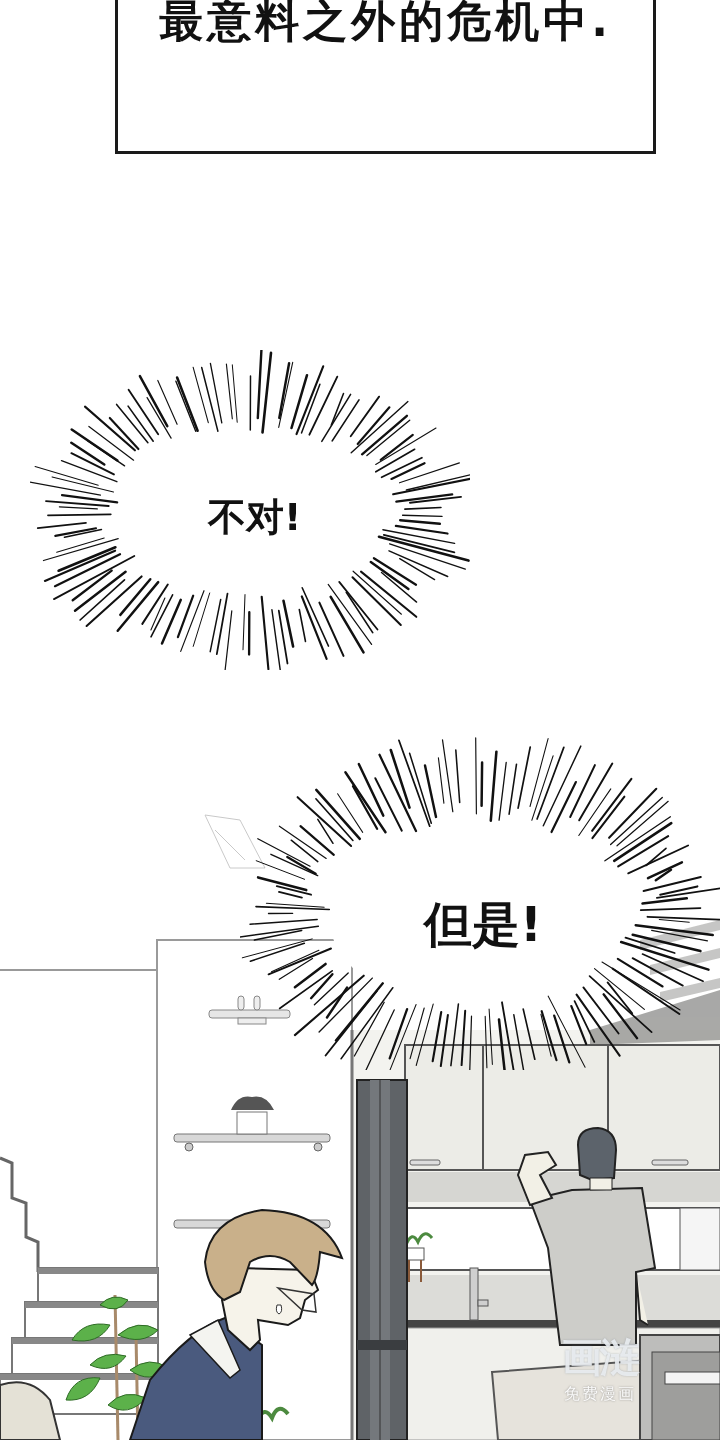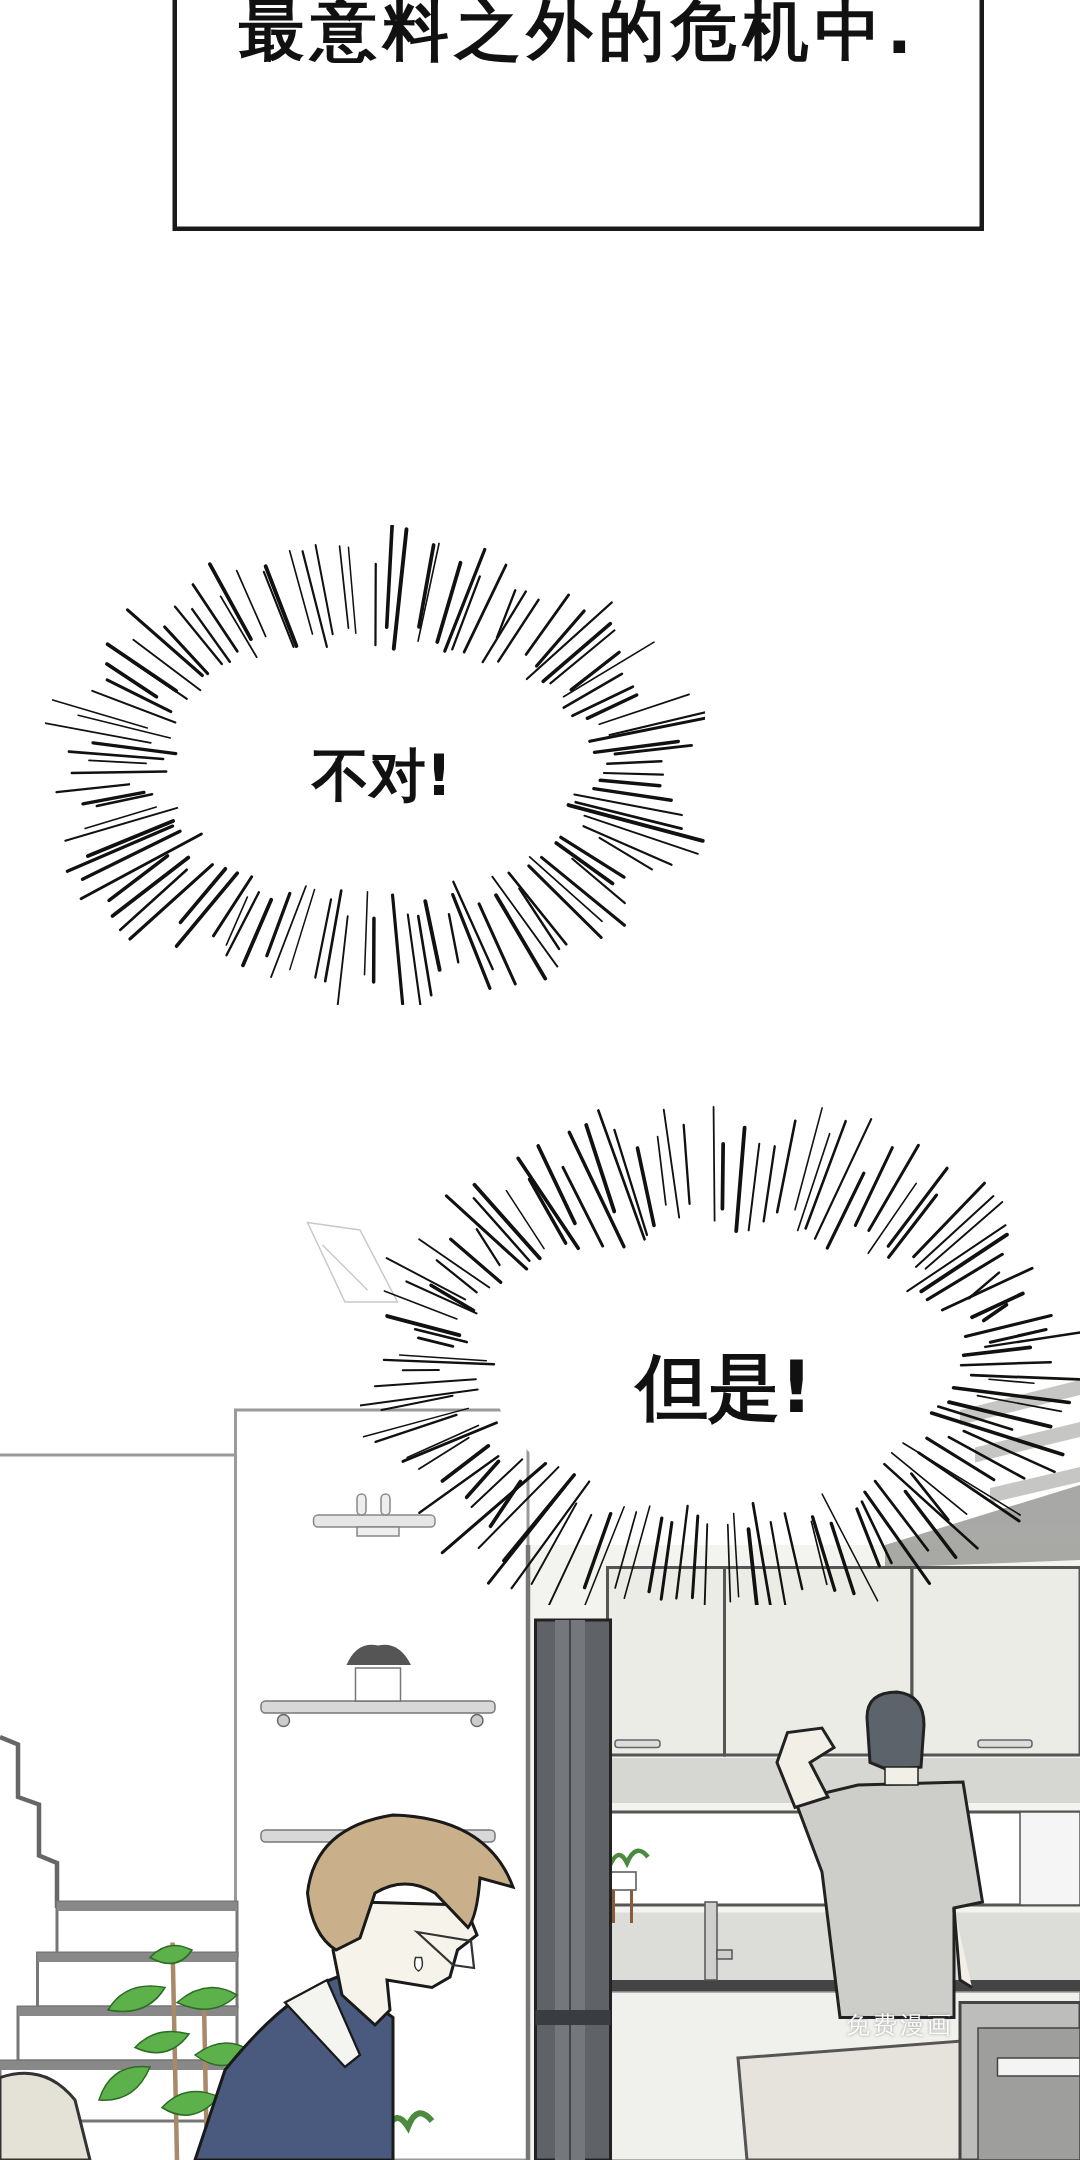--- a/index.html
+++ b/index.html
@@ -388,14 +388,15 @@
       <line x1="403.6" y1="161.0" x2="460.8" y2="147.0" stroke-width="2.04"></line>
       <line x1="420.2" y1="164.8" x2="457.4" y2="156.4" stroke-width="2.02"></line>
       <line x1="416.8" y1="167.9" x2="482.2" y2="158.0" stroke-width="1.57"></line>
       <line x1="402.5" y1="173.5" x2="446.8" y2="168.3" stroke-width="2.51"></line>
       <line x1="400.7" y1="180.1" x2="460.5" y2="178.1" stroke-width="1.64"></line>
     </g>
 </svg>
 <div class="burst-text" style="left:424px;top:893px;font-size:48px;">但是!</div>
 
 <div class="watermark">
+  <div class="wm-logo">画涟</div>
   <div class="wm-sub">免费漫画</div>
 </div>
 
 </body></html>

